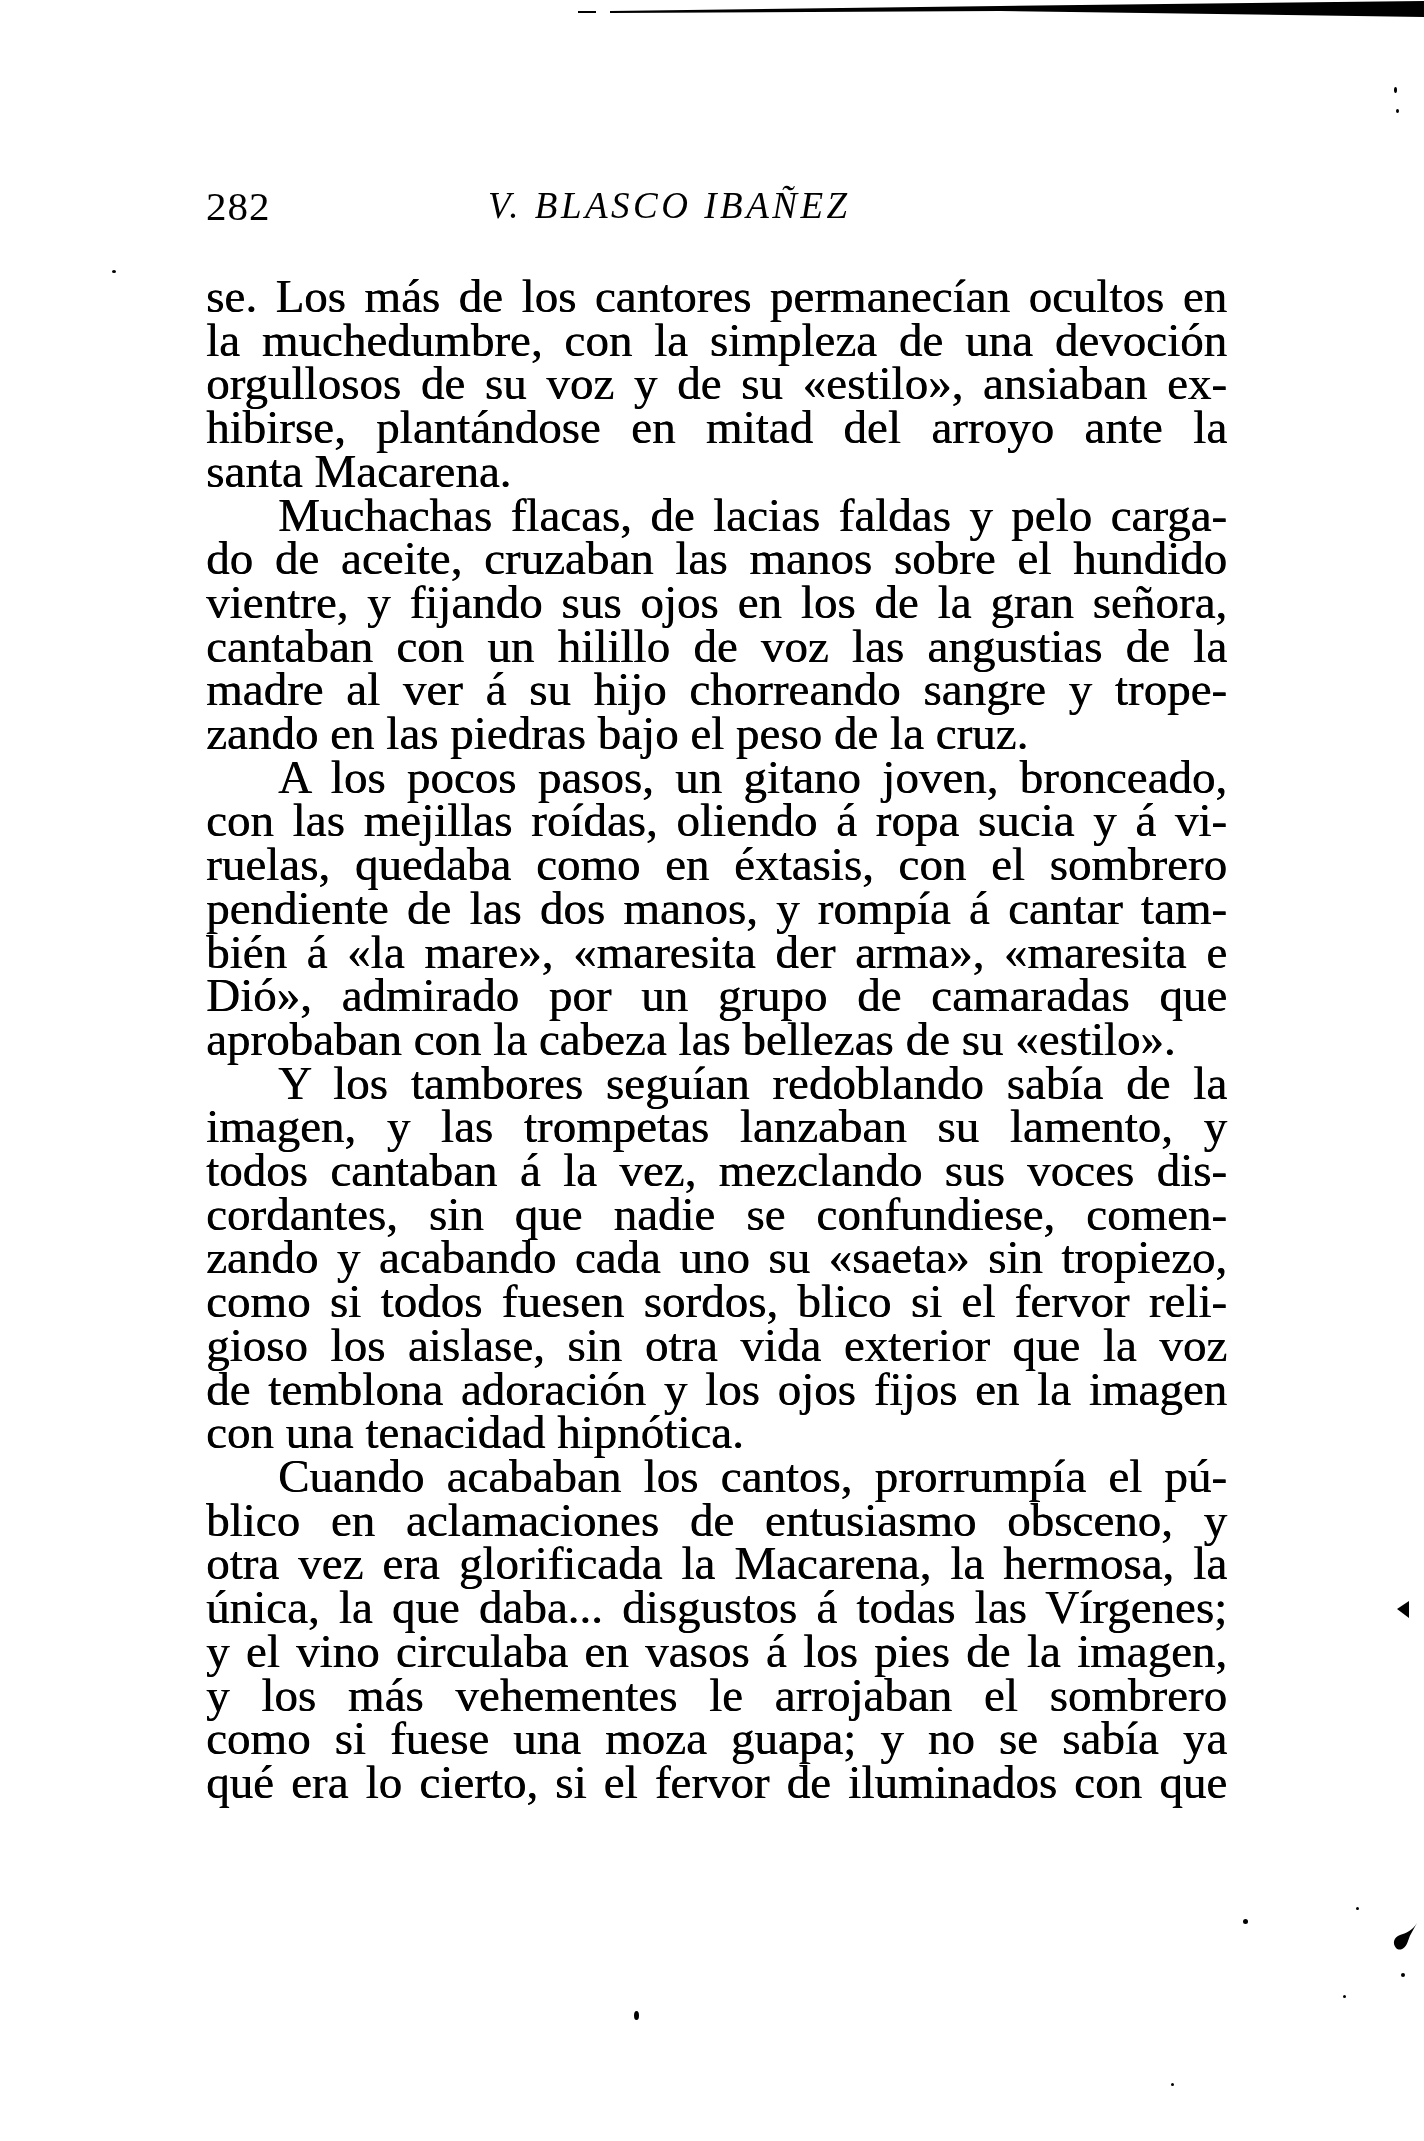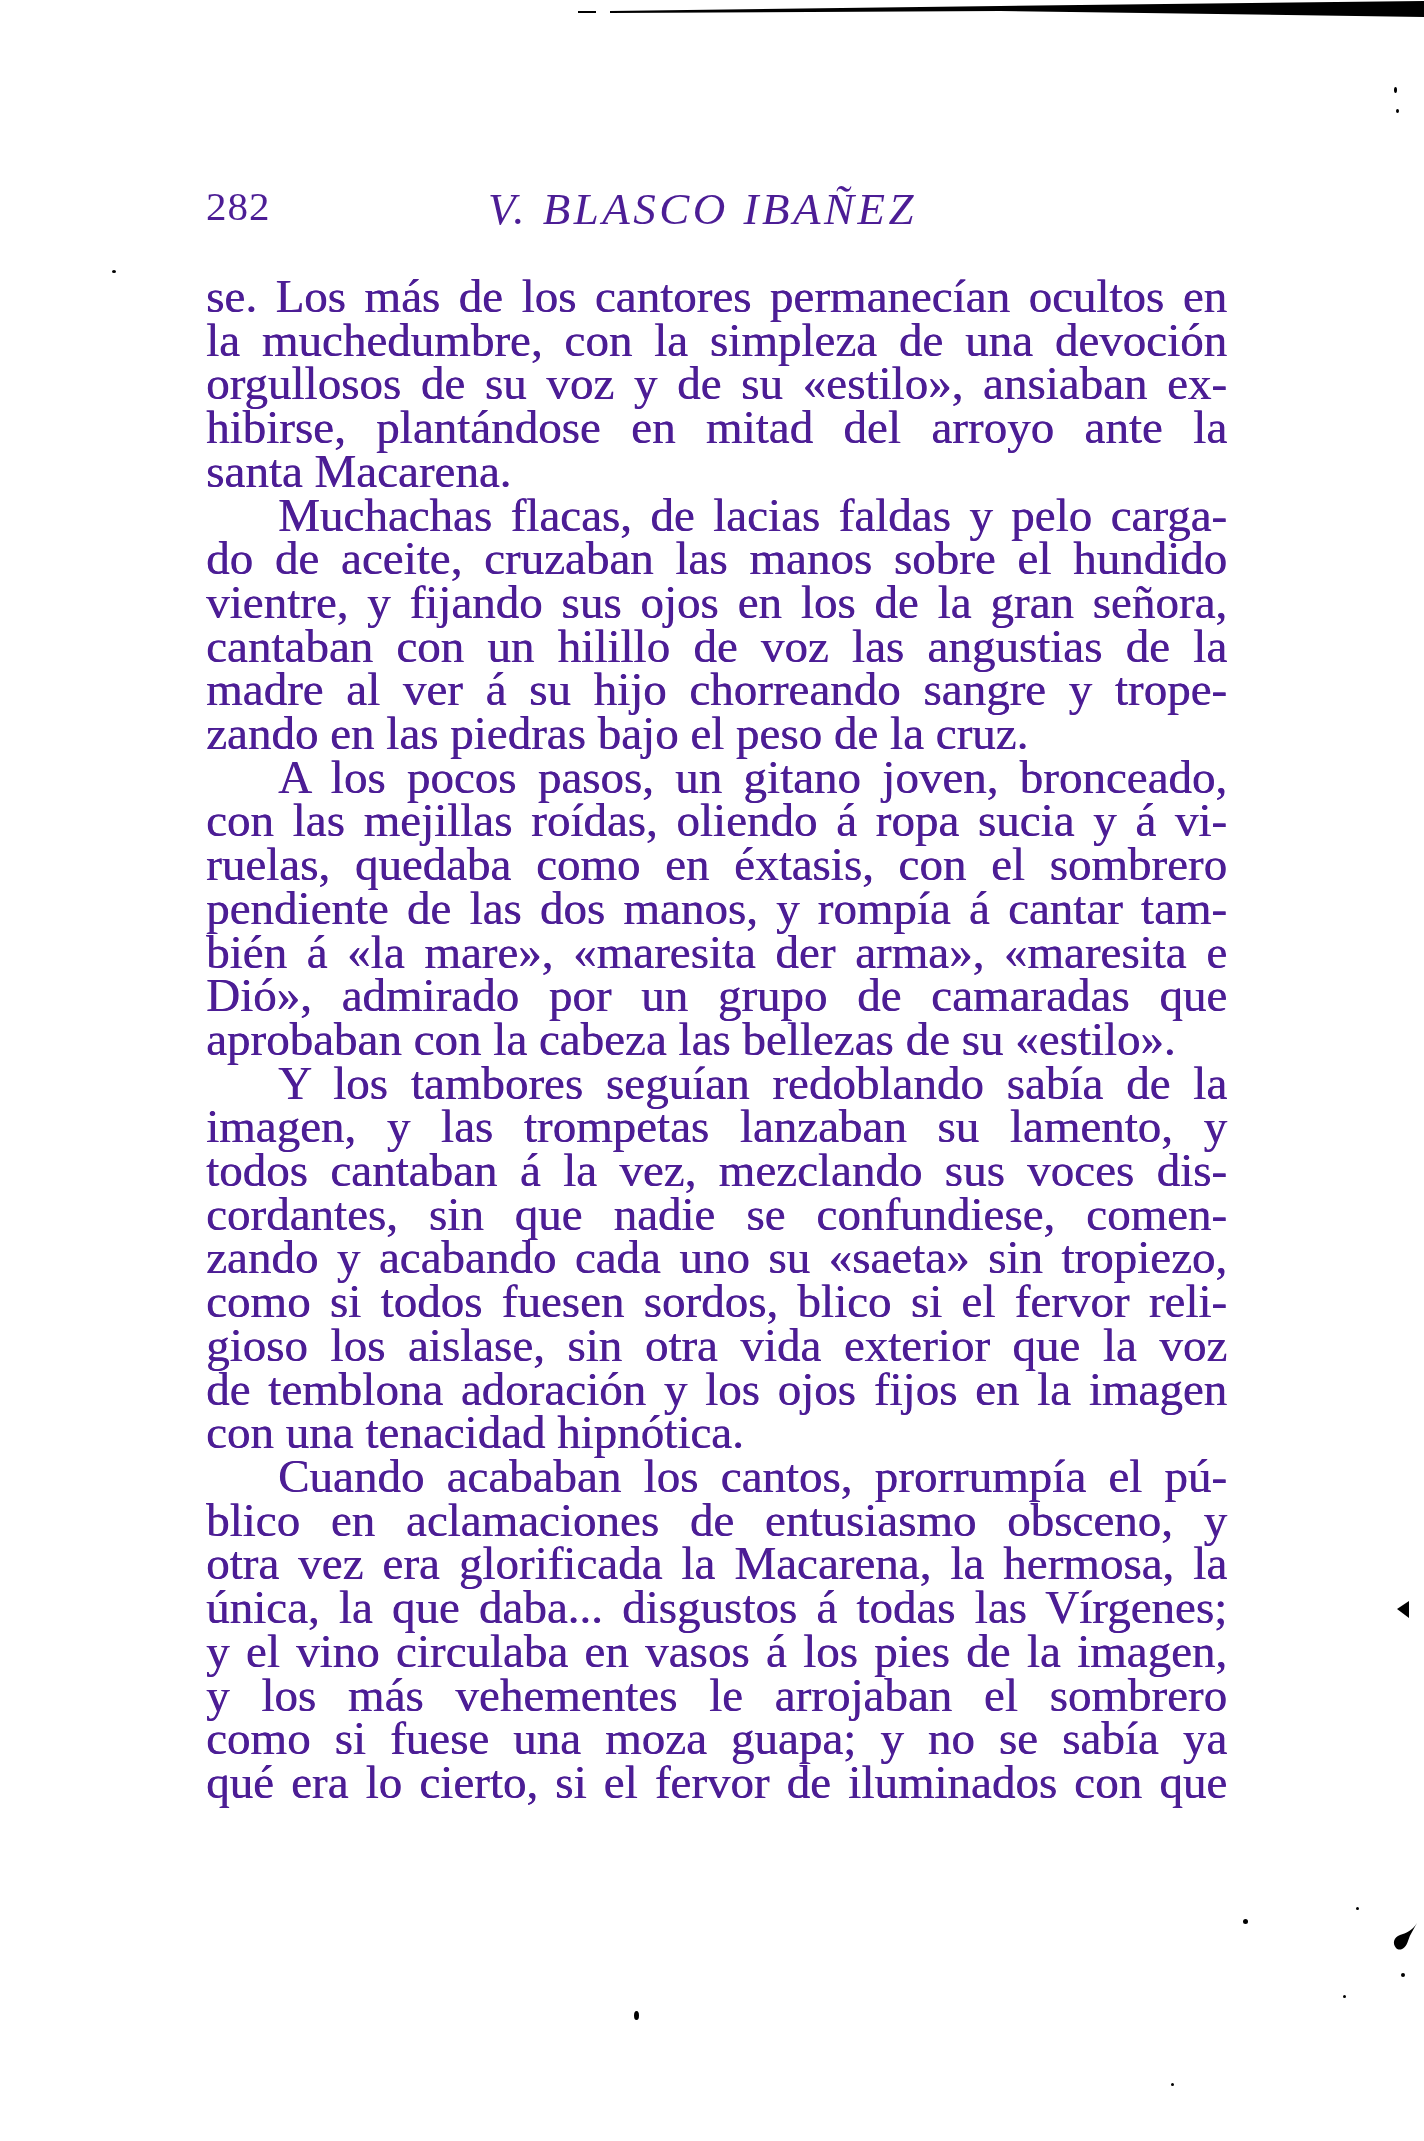--- a/index.html
+++ b/index.html
@@ -2,30 +2,30 @@
 <html><head>
 <meta charset="utf-8">
 <style>
   html,body{margin:0;padding:0;background:#e8e8e8;}
   .page{
     position:relative;
     width:1424px;height:2141px;
     background:#ffffff;
     overflow:hidden;
     font-family:"Liberation Serif","DejaVu Serif",serif;
-    color:#4c1d95;
+    color:#000000;
   }
   
   .folio{
     position:absolute;left:206px;top:186px;
     font-size:41px;line-height:1;letter-spacing:1px;
   }
   .running-title{
     position:absolute;left:488px;top:187px;
-    font-size:45px;line-height:1;
+    font-size:37px;line-height:1;
     font-style:italic;letter-spacing:3.5px;
     white-space:nowrap;
   }
   
   .body-text{
     position:absolute;left:206px;top:275px;width:1021px;
     font-size:47px;line-height:43.7px;
     text-shadow:0.5px 0 0 currentColor;
   }
   .line{

